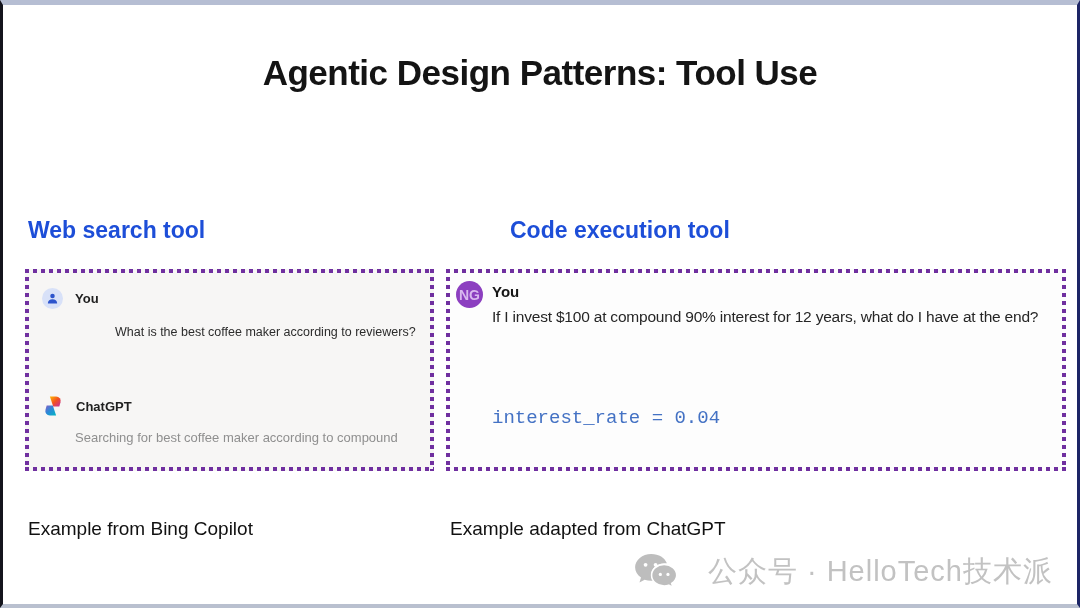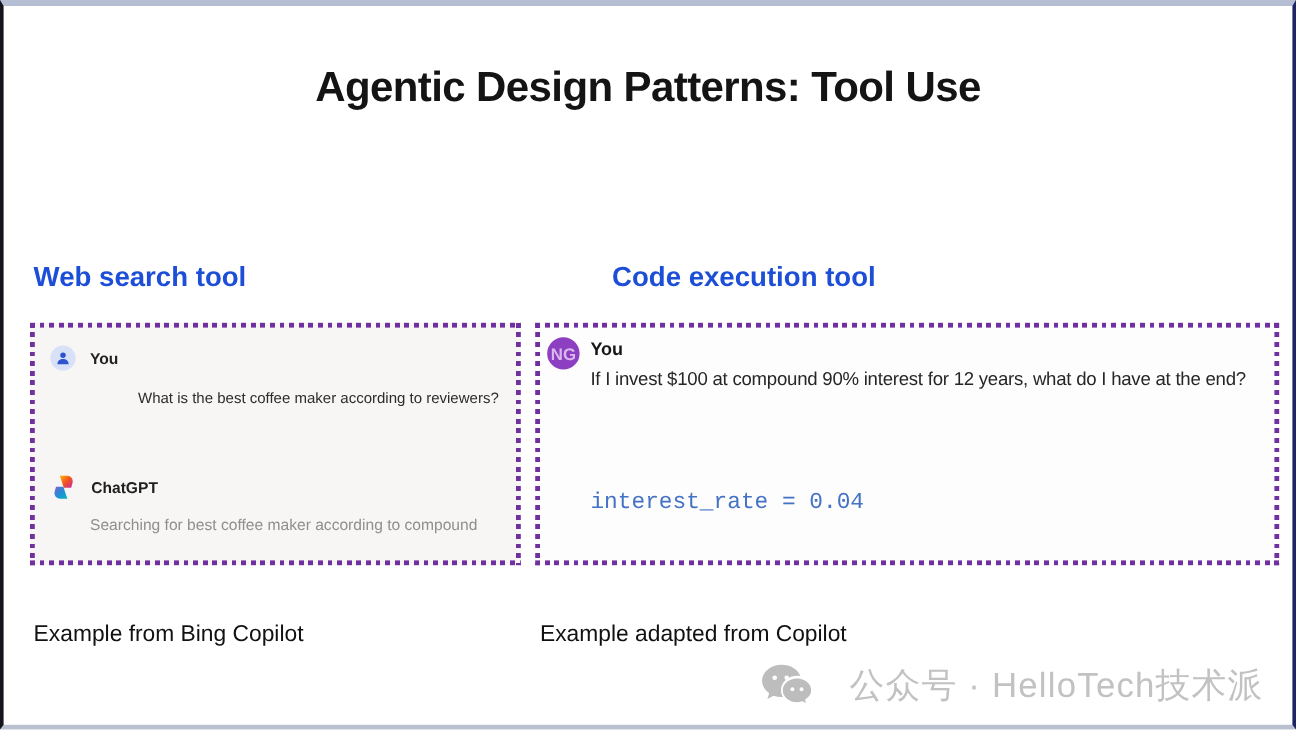--- a/index.html
+++ b/index.html
@@ -169,21 +169,21 @@
     <div class="avatar-ng">NG</div>
     <div class="you-lg">You</div>
     <div class="msg-lg">If I invest $100 at compound 90% interest for 12 years, what do I have at the end?</div>
     <div class="code-block">
       <div>interest_rate = 0.04</div>
       
     </div>
   </div>
 
   <div class="caption caption-left">Example from Bing Copilot</div>
-  <div class="caption caption-right">Example adapted from Copilot</div>
+  <div class="caption caption-right">Example adapted from ChatGPT</div>
 
   <div class="watermark">
     <svg class="wechat-icon" viewBox="0 0 48 42">
       <g fill="#bdbdbd">
         <path d="M18 2C8.6 2 1 8.3 1 16.1c0 4.4 2.4 8.2 6.2 10.8l-1.6 5.2 5.4-3a20 20 0 0 0 7 1.2c.6 0 1.3 0 1.9-.1-1.3-1.9-2-4.1-2-6.5 0-6.7 6.2-12 13.8-12 .9 0 1.8.1 2.7.2C32.4 6 25.9 2 18 2z"></path>
       </g>
       <g fill="#bdbdbd" stroke="#ffffff" stroke-width="1.6">
         <path d="M31.5 13.2c-7.3 0-13.2 5-13.2 11.2 0 6.2 5.9 11.2 13.2 11.2 1.7 0 3.3-.3 4.8-.8l4.5 2.5-1.4-4.4c3.2-2 5.3-5.1 5.3-8.5 0-6.2-5.9-11.2-13.2-11.2z"></path>
       </g>
       <g fill="#ffffff">

